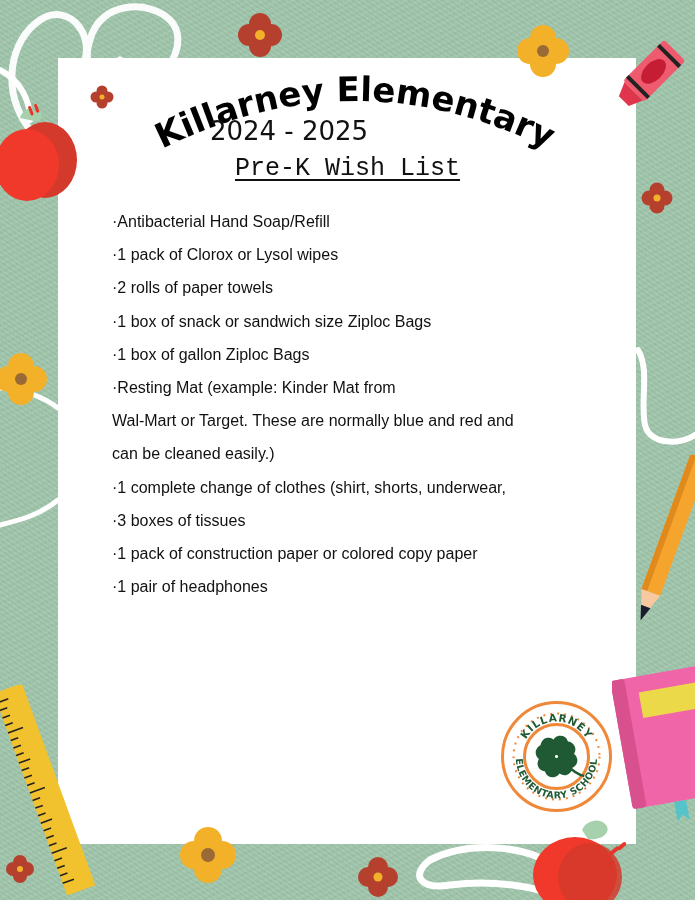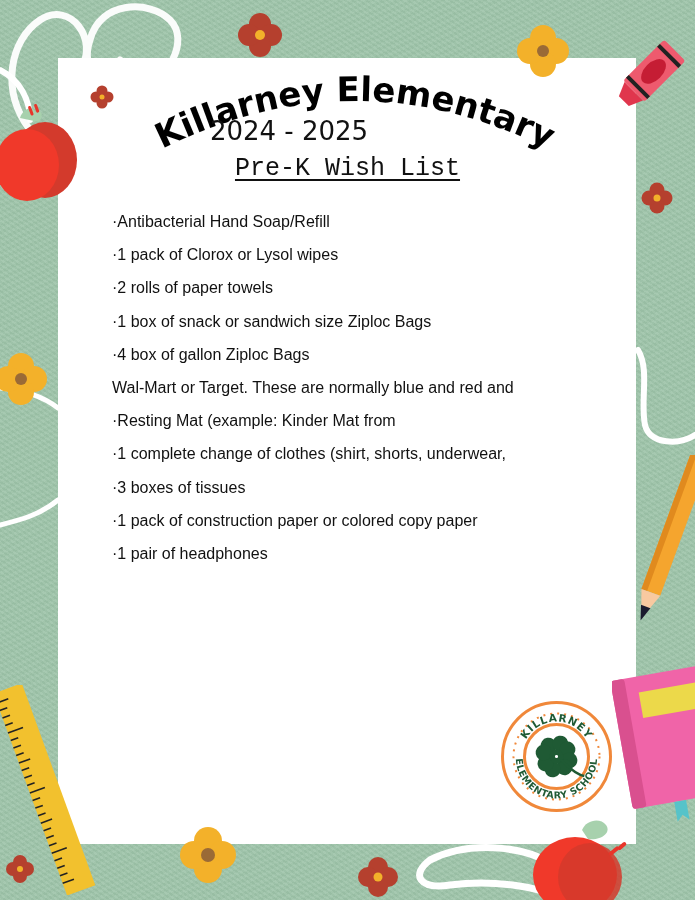--- a/index.html
+++ b/index.html
@@ -231,23 +231,24 @@
 </svg>
 
 <div class="years">2024 - 2025</div>
 <div class="subtitle"><span>Pre-K Wish List</span></div>
 
 <ul class="wish-list">
   <li>·Antibacterial Hand Soap/Refill</li>
   <li>·1 pack of Clorox or Lysol wipes</li>
   <li>·2 rolls of paper towels</li>
   <li>·1 box of snack or sandwich size Ziploc Bags</li>
-  <li>·4 box of gallon Ziploc Bags</li>
+  <li>·1 box of gallon Ziploc Bags</li>
+  <li>·Resting Mat (example: Kinder Mat from</li>
   <li>Wal-Mart or Target. These are normally blue and red and</li>
-  <li>·Resting Mat (example: Kinder Mat from</li>
+  <li>can be cleaned easily.)</li>
   <li>·1 complete change of clothes (shirt, shorts, underwear,</li>
   <li>·3 boxes of tissues</li>
   <li>·1 pack of construction paper or colored copy paper</li>
   <li>·1 pair of headphones</li>
 </ul>
 
 <svg class="logo" viewBox="0 0 113 113">
   <defs>
     <path id="logoTop" d="M22 56 A 34 34 0 0 1 91 56"></path>
     <path id="logoBottom" d="M16 58 A 40 40 0 0 0 97 58"></path>

